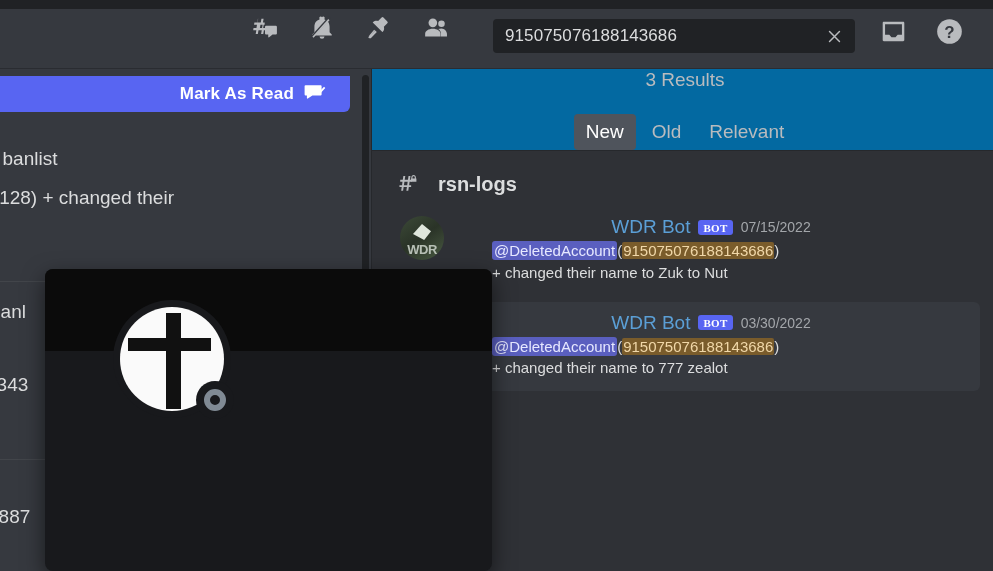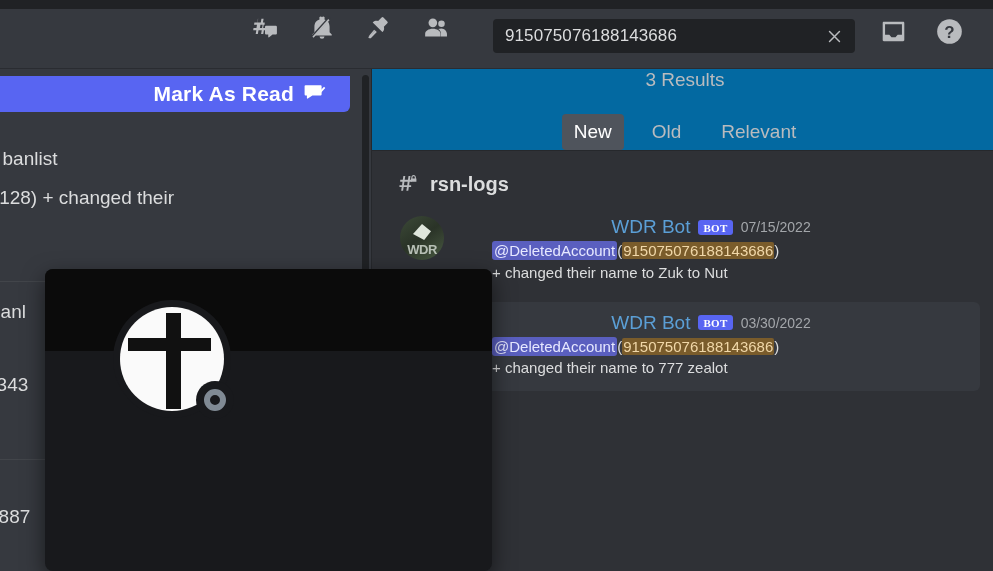--- a/index.html
+++ b/index.html
@@ -39,21 +39,21 @@
   .leftpane {
     position:absolute; left:0; top:69px; width:371px; height:502px;
     background:#36393f; overflow:hidden;
   }
   .markread {
     position:absolute; left:-10px; top:7px; width:360px; height:36px;
     background:#5865f2; border-radius:0 0 6px 6px;
     display:flex; align-items:center; justify-content:flex-end;
     padding-right:22px; gap:10px;
   }
-  .markread span { color:#ffffff; font-size:21px; font-weight:bold; letter-spacing:.2px; }
+  .markread span { color:#ffffff; font-size:17px; font-weight:bold; letter-spacing:.2px; }
   .left-line { position:absolute; color:#dcddde; font-size:19px; white-space:nowrap; }
   .l1 { left:-8px; top:79px; }
   .l2 { left:-22px; top:118px; }
   .l3 { left:-10px; top:232px; }
   .l4 { left:-14px; top:305px; }
   .l5 { left:-12px; top:437px; }
   .left-scroll {
     position:absolute; right:2px; top:6px; width:7px; height:230px;
     background:#202225; border-radius:4px;
   }
@@ -64,30 +64,30 @@
   .resultpane {
     position:absolute; left:371px; top:69px; width:622px; height:502px;
     background:#2f3136; border-left:1px solid #26282c;
   }
   .res-header {
     position:absolute; left:0; top:0; width:622px; height:82px;
     background:#0369a1; border-bottom:1px solid #26282c;
     display:flex; align-items:center; padding:0 22px 0 26px;flex-direction:column;
   }
   .res-count { color:#b9bbbe; font-size:19px; flex:1; }
-  .sort-tabs { display:flex; align-items:center; gap:16px; }
+  .sort-tabs { display:flex; align-items:center; gap:4px; }
   .sort-tab {
     padding:7px 12px; border-radius:4px; font-size:19px; color:#b9bbbe; cursor:pointer;
   }
   .sort-tab.active { background:#4f545c; color:#ffffff; }
 
   .res-body { position:absolute; left:0; top:82px; width:622px; height:420px; overflow:hidden; }
 
   .chan-head {
-    display:flex; align-items:flex-start; gap:9px;
+    display:flex; align-items:flex-start; gap:17px;
     padding:22px 0 10px 26px;
   }
   .chan-name { color:#dcddde; font-size:20px; font-weight:bold; }
 
   .msg {
     position:relative;
     margin:0 14px 6px 14px;
     padding:10px 14px 12px 70px;
     border-radius:6px;
   }

